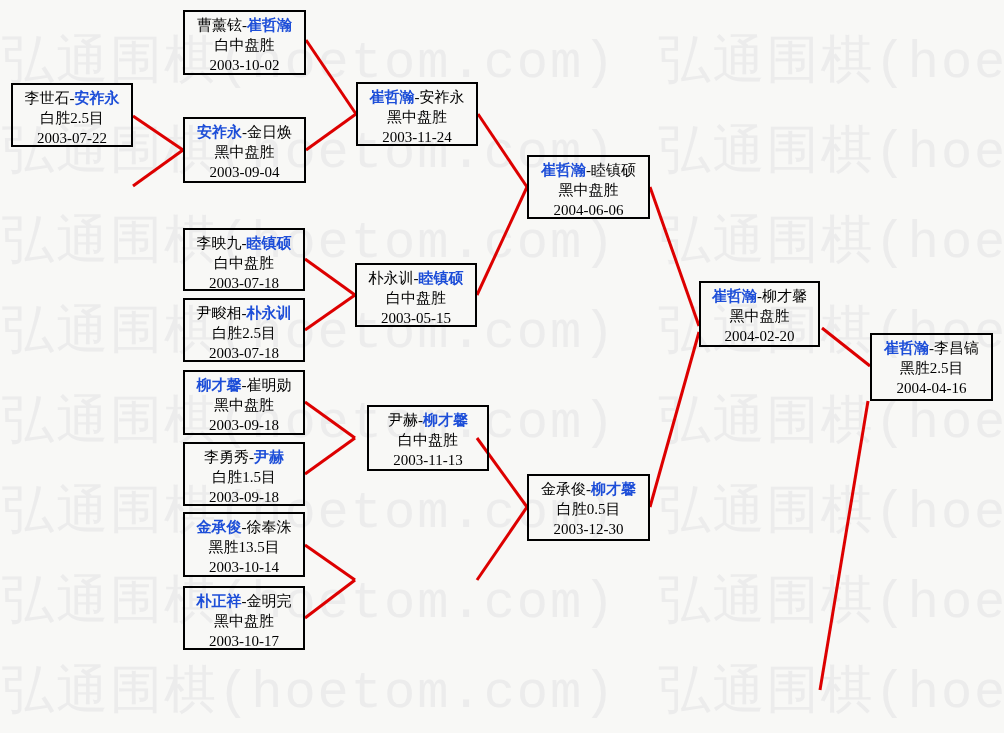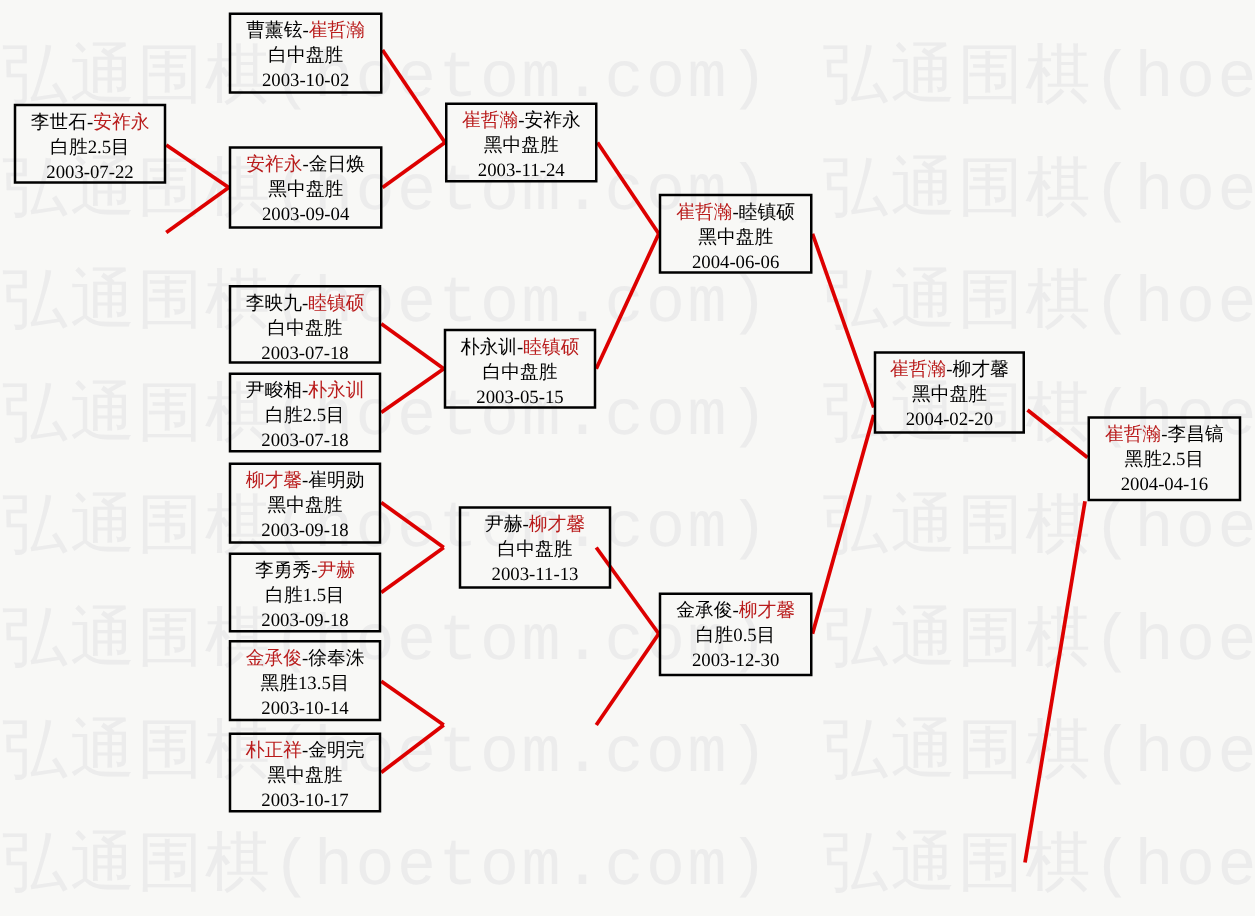--- a/index.html
+++ b/index.html
@@ -18,21 +18,21 @@
   .wm-row span{margin-right:42px;}
   
   svg.lines{position:absolute;left:0;top:0;}
   svg.lines line{stroke:#dd0000;stroke-width:3;}
   
   .box{
     position:absolute;border:2px solid #000;background:transparent;
     box-sizing:border-box;text-align:center;
     font-size:15px;line-height:20px;color:#000;padding-top:3px;
   }
-  .box .red{color:#b91c1c;}
+  .box .red{color:#1d4ed8;font-weight:bold;}
   .l1,.l2,.l3{height:20px;white-space:nowrap;}
 </style>
 </head>
 <body>
 
 <div id="stage">
 
   <div class="wm-row" style="top:35px"><span>弘通围棋(hoetom.com)</span><span>弘通围棋(hoetom.com)</span></div>
   <div class="wm-row" style="top:125px"><span>弘通围棋(hoetom.com)</span><span>弘通围棋(hoetom.com)</span></div>
   <div class="wm-row" style="top:215px"><span>弘通围棋(hoetom.com)</span><span>弘通围棋(hoetom.com)</span></div>

